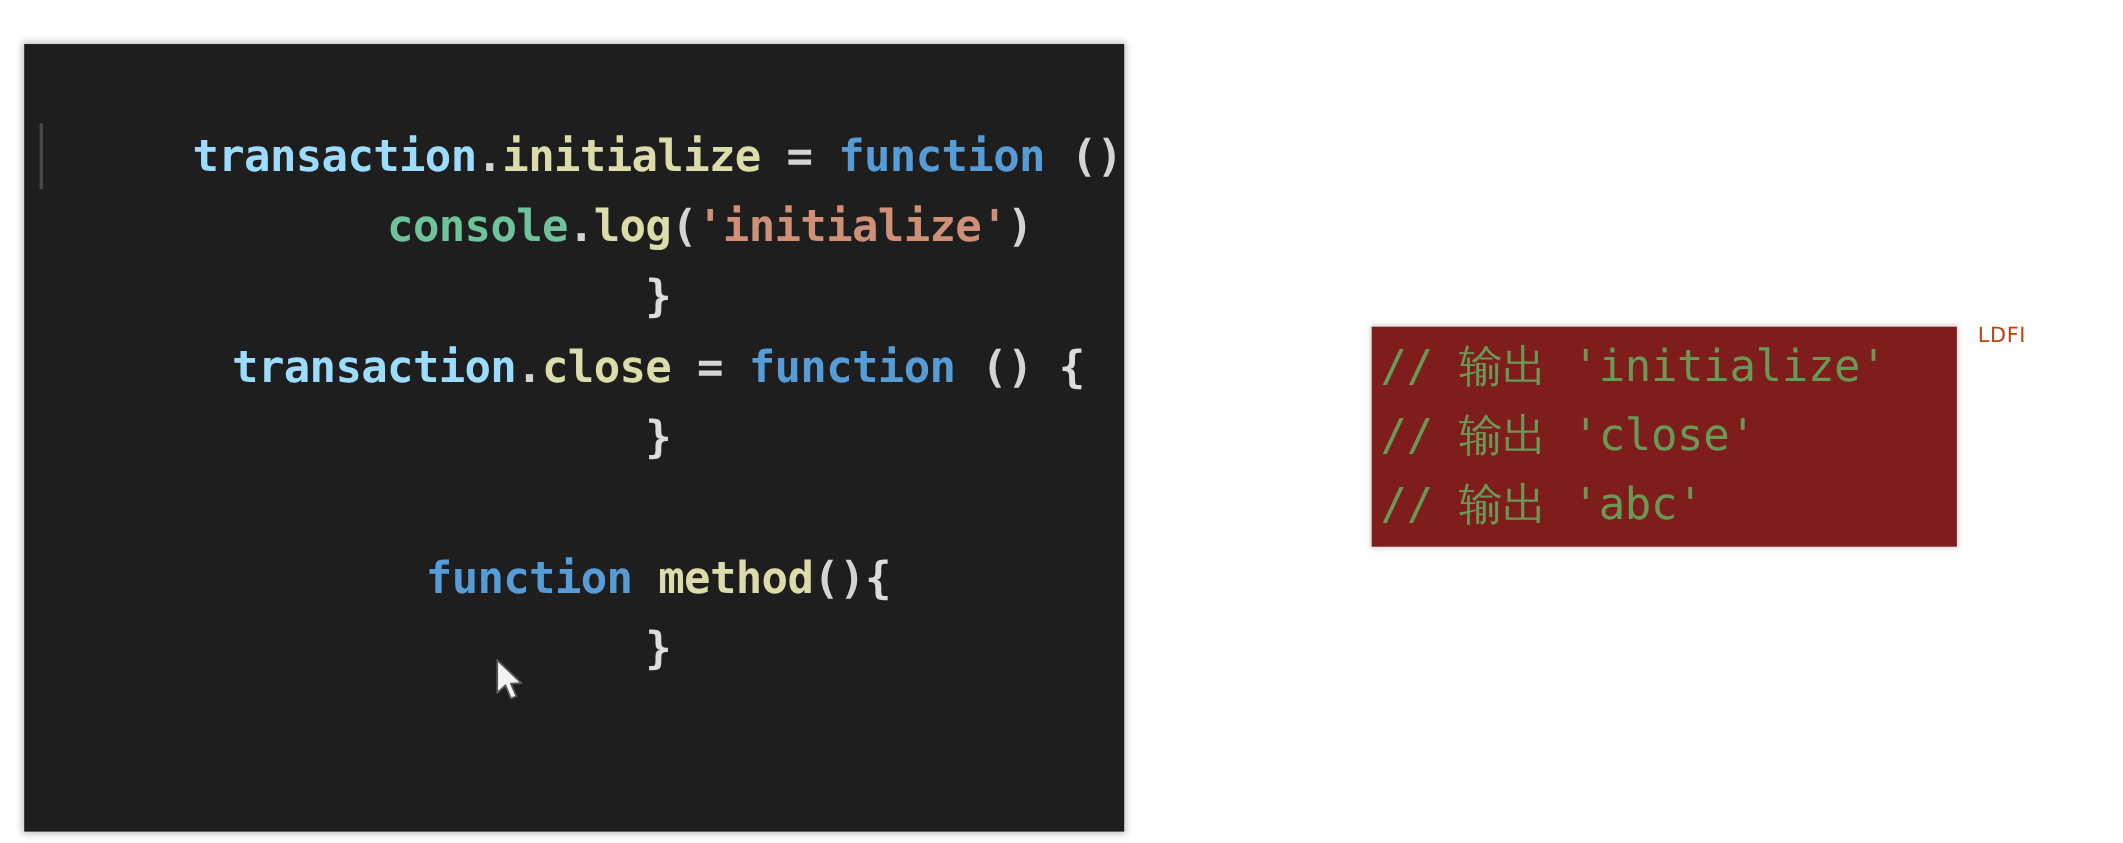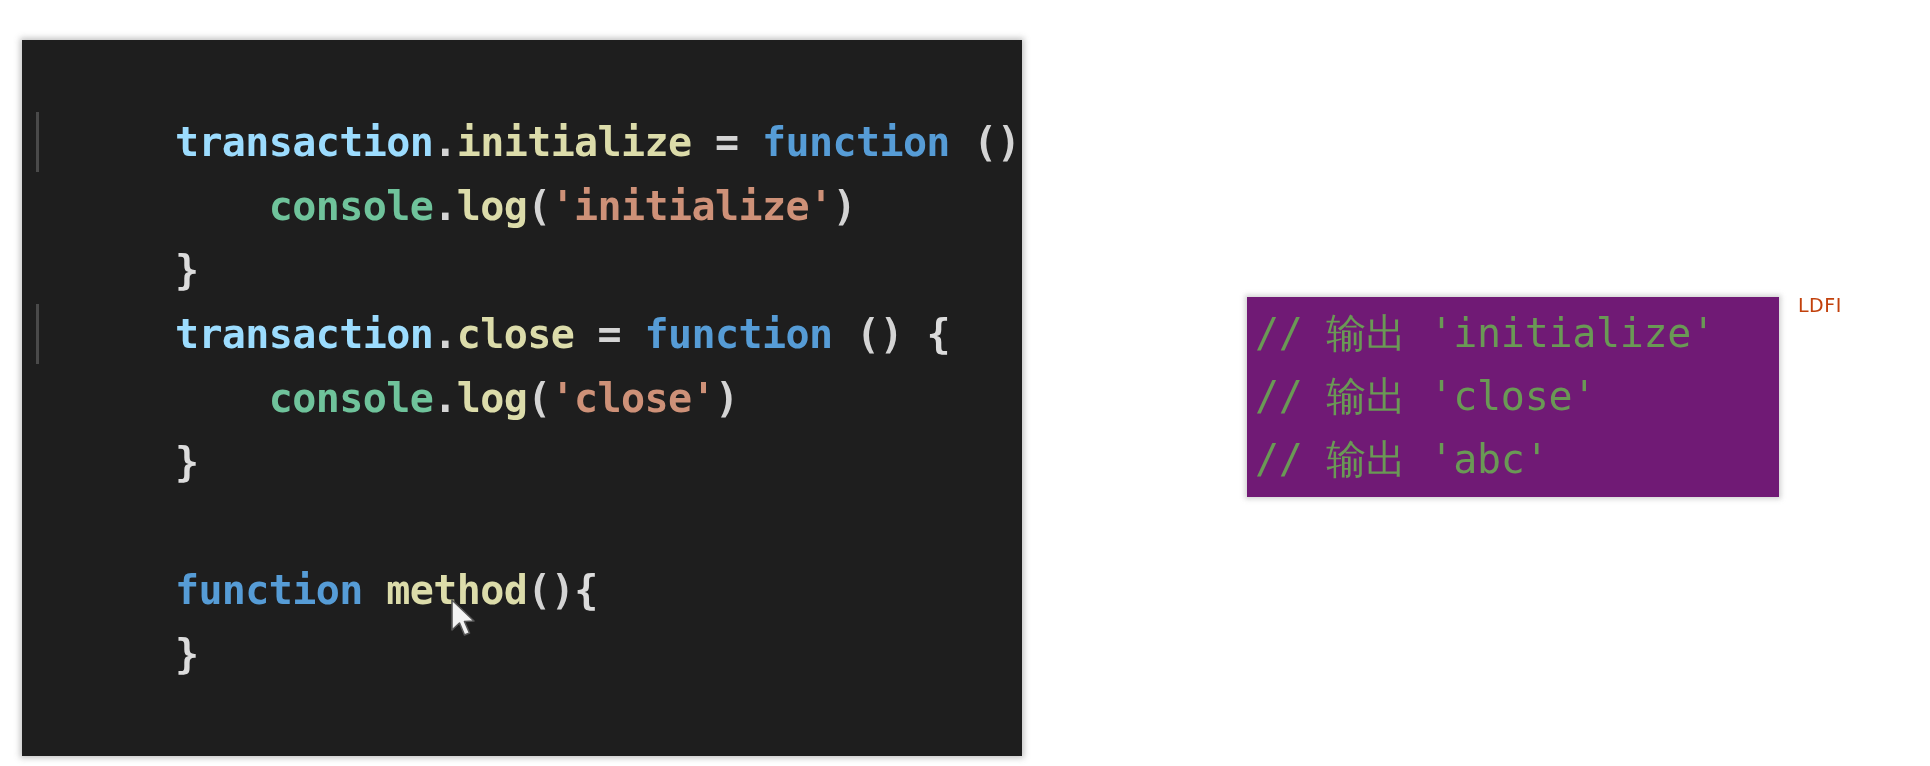--- a/index.html
+++ b/index.html
@@ -36,20 +36,21 @@
   .code-line {
     height: 64px;
     line-height: 64px;
     white-space: pre;
     font-family: "DejaVu Sans Mono", "Liberation Mono", monospace;
     font-size: 40px;
     font-weight: 700;
     letter-spacing: -0.6px;
     padding-left: 12px;
     position: relative;
+    text-align: center;
   }
   
   .code-line.guide::before {
     content: "";
     position: absolute;
     left: 14px;
     top: 2px;
     bottom: 2px;
     width: 3px;
     background: #4a4a4a;
@@ -65,21 +66,21 @@
   .t-brace  { color: #dcdcdc; }
   .t-dot    { color: #d4d4d4; }
 
   
   #output-panel {
     position: absolute;
     left: 1247px;
     top: 297px;
     width: 532px;
     height: 200px;
-    background: #701a75;
+    background: #7f1d1d;
     box-shadow: 0 0 5px 2px rgba(140,140,140,0.40);
     overflow: hidden;
   }
   .out-lines {
     position: absolute;
     left: 0;
     top: 5px;
     width: 100%;
   }
   .out-line {
@@ -132,23 +133,20 @@
     </div>
 
     <div class="code-line">
       <span class="t-brace">}</span>
     </div>
 
     <div class="code-line">
       <span class="t-var">transaction</span><span class="t-dot">.</span><span class="t-fn">close</span><span class="t-punct"> </span><span class="t-punct">=</span><span class="t-punct"> </span><span class="t-kw">function</span><span class="t-punct"> </span><span class="t-punct">()</span><span class="t-punct"> </span><span class="t-brace">{</span>
     </div>
 
-    <div class="code-line guide">
-      <span class="t-punct">    </span><span class="t-obj">console</span><span class="t-dot">.</span><span class="t-fn">log</span><span class="t-punct">(</span><span class="t-str">'close'</span><span class="t-punct">)</span>
-    </div>
 
     <div class="code-line">
       <span class="t-brace">}</span>
     </div>
 
     <div class="code-line">
       <span></span>
     </div>
 
     <div class="code-line">

